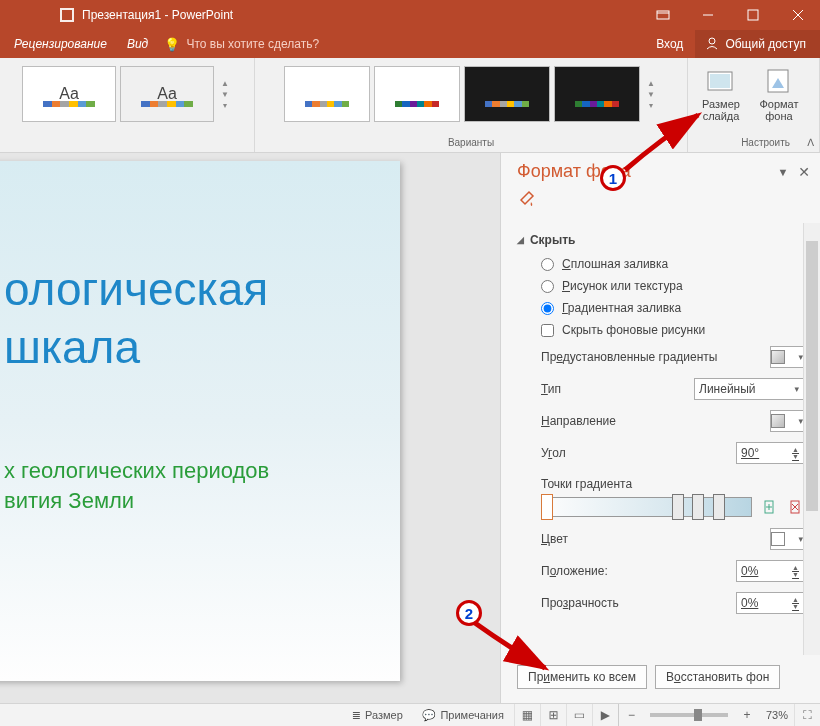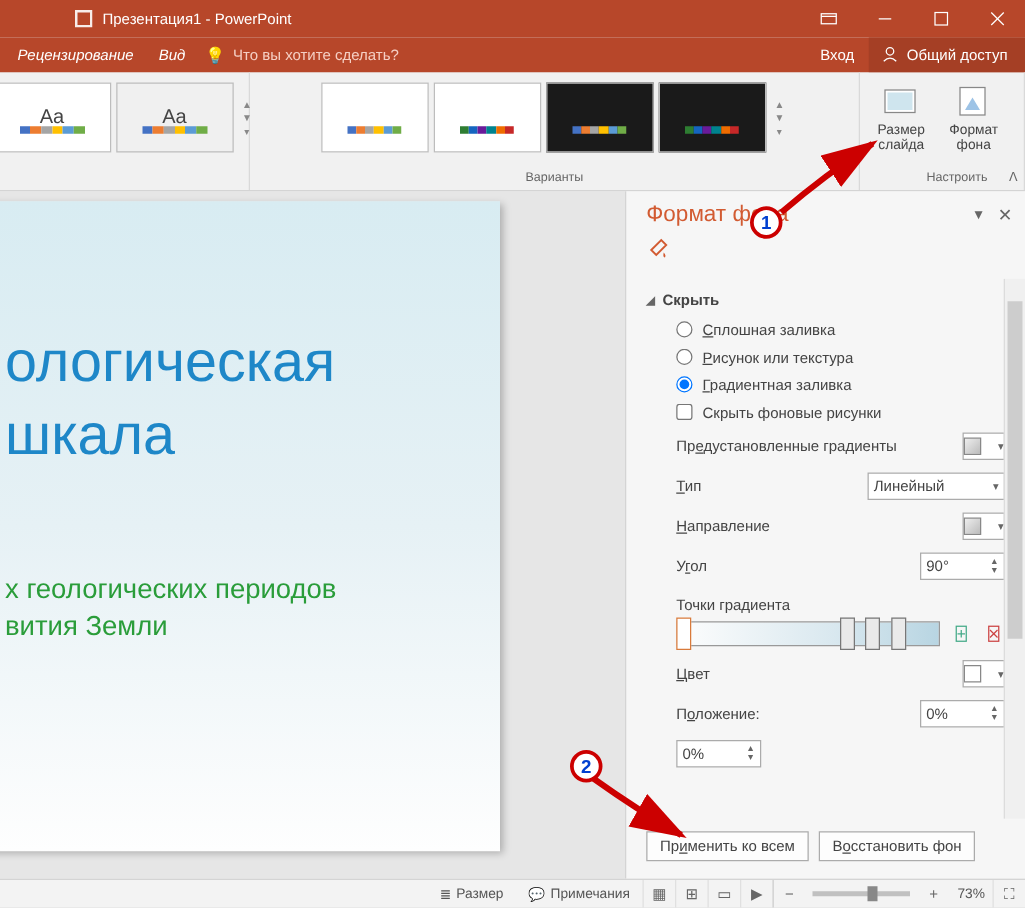--- a/index.html
+++ b/index.html
@@ -51,32 +51,32 @@
 .pane-header { display: flex; align-items: center; padding: 8px 10px 2px 16px; }
 .pane-title { color: #d25b32; font-size: 18px; font-weight: 400; flex: 1; }
 .pane-header .pin { color: #666; font-size: 11px; margin-right: 10px; }
 .pane-header .close { color: #666; font-size: 14px; }
 .pane-toolbar { padding: 4px 16px 10px 16px; }
 .paint-icon { color: #d25b32; font-size: 18px; }
 
 .pane-body { flex: 1; overflow-y: auto; padding: 4px 0 0 0; position: relative; }
 .section-head { display: flex; align-items: center; padding: 6px 16px; color: #444; font-weight: 600; font-size: 12px; }
 .section-head .tri { margin-right: 6px; font-size: 9px; color: #666; }
-.radio-row, .check-row { display: flex; align-items: flex-start; padding: 4px 28px 4px 40px; gap: 8px; color: #444; }
+.radio-row, .check-row { display: flex; align-items: flex-end; padding: 4px 28px 4px 40px; gap: 8px; color: #444; }
 .radio-row input, .check-row input { margin: 0; }
 .radio-row label u, .check-row label u { text-decoration: underline; }
 
 .field-row { display: flex; align-items: center; padding: 5px 16px 5px 40px; }
 .field-row .flabel { flex: 1; color: #444; }
 .field-row .flabel u { text-decoration: underline; }
 .dropdown { width: 110px; height: 22px; border: 1px solid #ababab; background: #fff; display: flex; align-items: center; padding: 0 4px; font-size: 12px; color: #444; }
 .dropdown .dd-arrow { margin-left: auto; font-size: 9px; color: #666; }
 .dropdown.small { width: 34px; justify-content: center; padding: 0; }
 .dropdown.small .sq { width: 14px; height: 14px; background: linear-gradient(135deg,#eee,#bbb); border: 1px solid #888; }
-.dropdown.num { width: 68px; }
+.dropdown.num { width: 68px; text-decoration: underline; }
 .dropdown.num .spin { display: flex; flex-direction: column; margin-left: auto; font-size: 7px; line-height: 7px; color: #666; }
 
 .grad-label { padding: 8px 16px 4px 40px; color: #444; }
 .grad-area { display: flex; align-items: center; padding: 2px 16px 6px 40px; gap: 8px; }
 .grad-bar { flex: 1; height: 20px; border: 1px solid #999; background: linear-gradient(90deg, #fdfdfd 0%, #d9e8ef 60%, #b8d5e2 100%); position: relative; }
 .grad-stop { position: absolute; top: -4px; width: 12px; height: 26px; border: 1px solid #777; background: #eaeaea; }
 .grad-stop.orange { border-color: #d87a3b; background: #fff; left: -1px; }
 .grad-icon { width: 18px; height: 18px; display: flex; align-items: center; justify-content: center; border: 1px solid transparent; }
 
 .pane-footer { padding: 10px 20px 14px 16px; display: flex; gap: 8px; border-top: none; }
@@ -148,21 +148,21 @@
       <span><svg width="14" height="14">
             <circle cx="7" cy="5" r="3" fill="none" stroke="#fff"></circle>
             <path d="M2 13 Q7 8 12 13" fill="none" stroke="#fff"></path>
           </svg></span>
       <span>Общий доступ</span>
     </div>
   </div>
 </div>
 
 <div class="ribbon">
-  <div class="group" style="width:200px">
+  <div class="group" style="width:255px">
     <div class="thumbs">
       <div class="thumb aa">
         <span class="big">Aa</span>
         <div class="colorbar">
             <span style="background:#4472c4"></span>
             <span style="background:#ed7d31"></span>
             <span style="background:#a5a5a5"></span>
             <span style="background:#ffc000"></span>
             <span style="background:#5b9bd5"></span>
             <span style="background:#70ad47"></span>
@@ -375,20 +375,21 @@
         <div class="flabel">П<u>о</u>ложение:</div>
         <div class="dropdown num">
             <span>0%</span>
             <span class="spin">
               <span>▲</span>
               <span>▼</span>
             </span>
           </div>
       </div>
       <div class="field-row">
+        <div class="flabel">Про<u>з</u>рачность</div>
         <div class="dropdown num">
             <span>0%</span>
             <span class="spin">
               <span>▲</span>
               <span>▼</span>
             </span>
           </div>
       </div>
 
       <div class="scrollbar-v">

